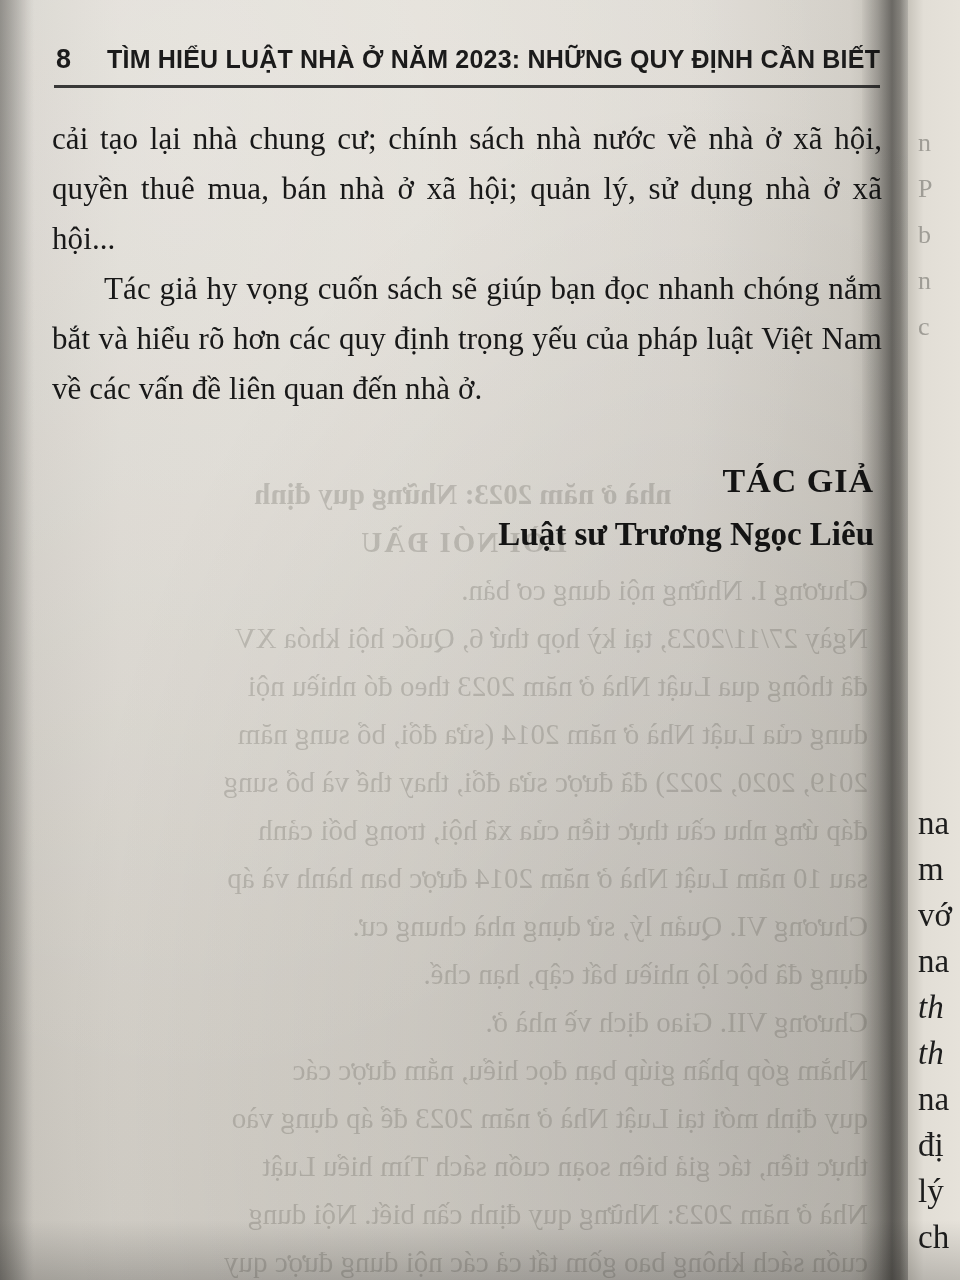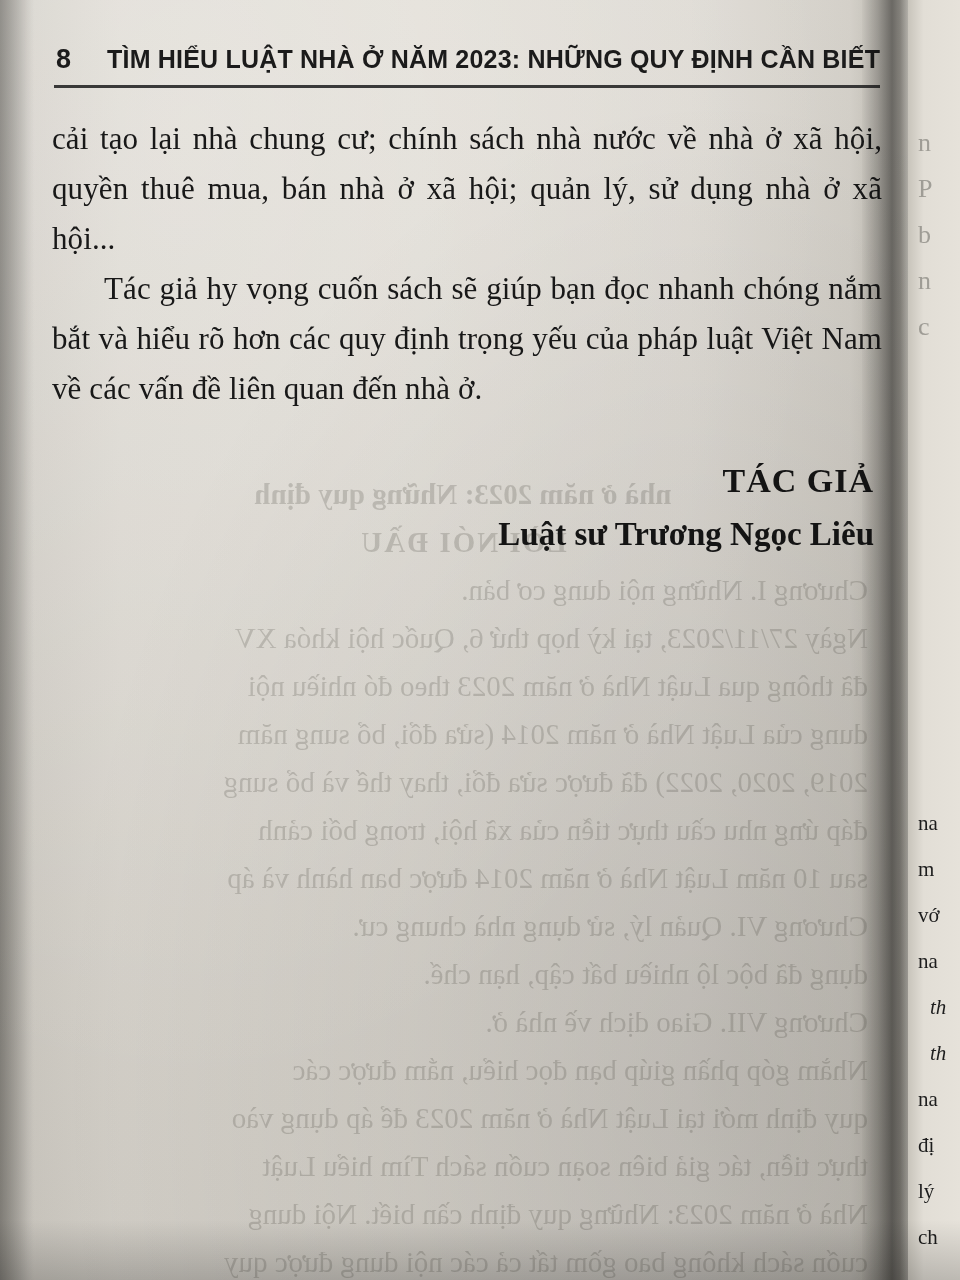--- a/index.html
+++ b/index.html
@@ -172,26 +172,26 @@
     font-weight: 700;
   }
 
   
   .right-sliver {
     position: absolute;
     left: 918px;
     top: 800px;
     width: 42px;
     font-family: "Liberation Serif", serif;
-    font-size: 21px;
+    font-size: 33px;
     line-height: 46px;
     color: #1d1d1d;
     overflow: hidden;
   }
-  .right-sliver .italic { font-style: italic; margin-left: 12px; }
+  .right-sliver .italic { font-style: italic; }
 
   
   .right-sliver-top {
     position: absolute;
     left: 918px;
     top: 120px;
     width: 42px;
     font-family: "Liberation Serif", serif;
     font-size: 26px;
     line-height: 46px;

